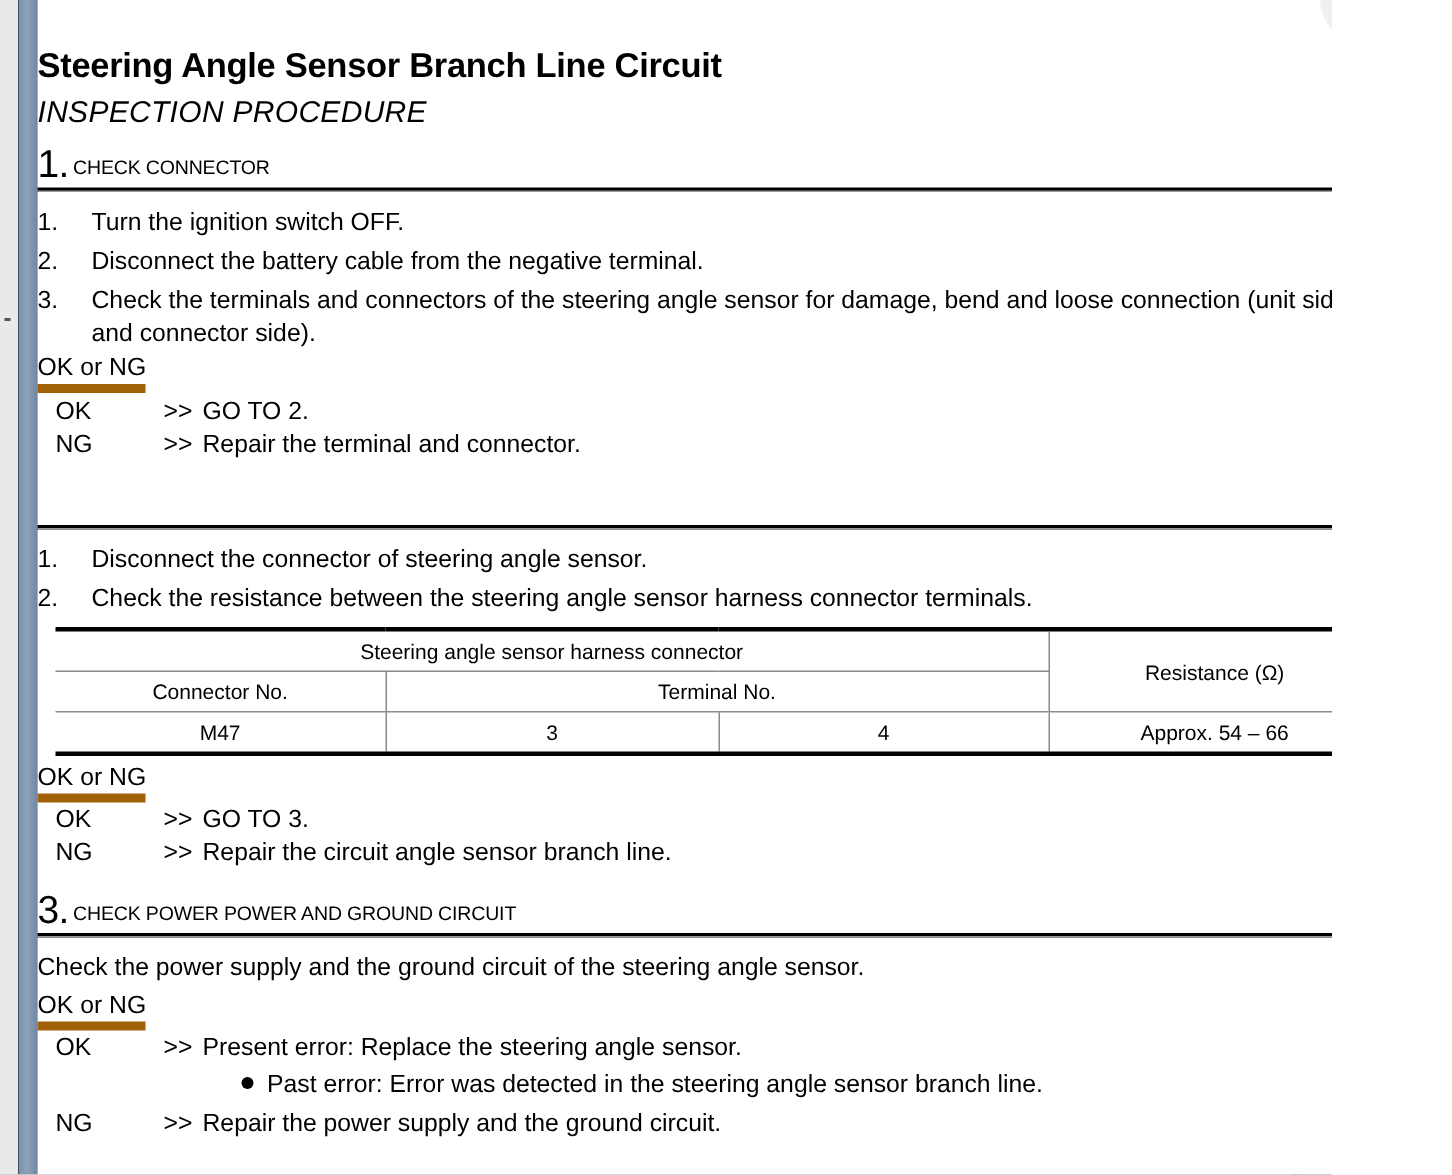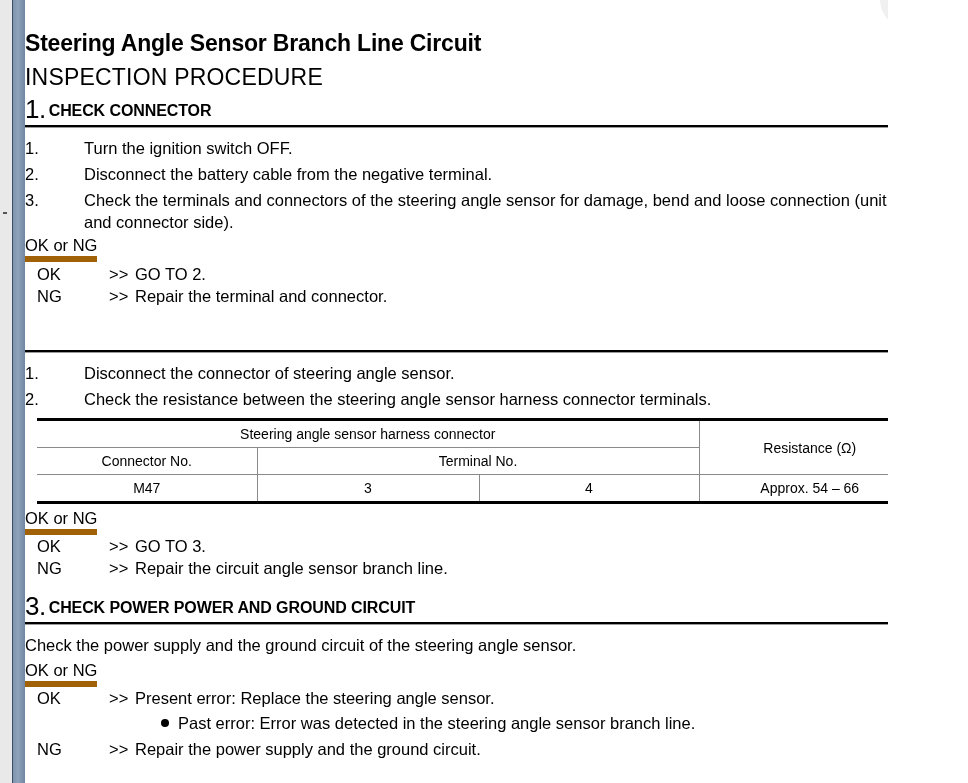--- a/index.html
+++ b/index.html
@@ -84,39 +84,40 @@
     left: 884px; top: 40px;
     font-size: 9px;
     font-style: italic;
     font-weight: bold;
     color: #3a3a3a;
     letter-spacing: 0px;
   }
   #subtitle {
     position: absolute;
     left: 0px; top: 64px;
-    font-size: 23px;
+    font-size: 20px;
     font-weight: normal;
     letter-spacing: 0.2px;
+    font-style: italic;
   }
 
   
   .step-heading {
     position: absolute;
     left: 0px;
     white-space: nowrap;
   }
   .step-heading .step-num {
     font-size: 26px;
     font-weight: normal;
     letter-spacing: -0.5px;
   }
   .step-heading .step-label {
-    font-size: 16px;
-    font-weight: bold;
+    font-size: 13px;
+    font-weight: normal;
     letter-spacing: -0.1px;
     margin-left: 3px;
     position: relative;
     top: -2px;
   }
 
   
   .rule {
     position: absolute;
     left: 0px;
@@ -140,21 +141,21 @@
     font-size: 16.5px;
     line-height: 22px;
   }
   .num-item .idx {
     position: absolute;
     left: 0; top: 0;
     width: 22px;
   }
   .num-item .body {
     display: block;
-    margin-left: 59px;
+    margin-left: 36px;
     width: 865px;
   }
 
   
   .okng-head {
     position: absolute;
     left: 0px;
     font-size: 16.5px;
     padding-bottom: 1px;
     border-bottom: 6px solid #a16207;

